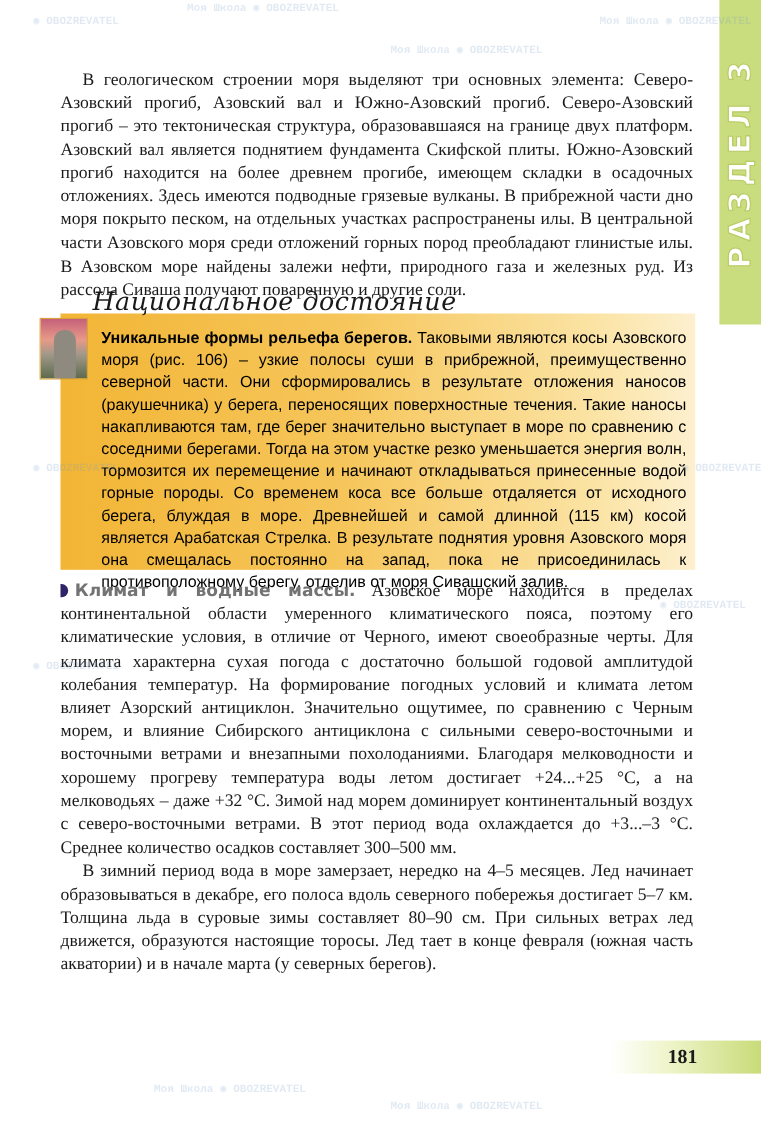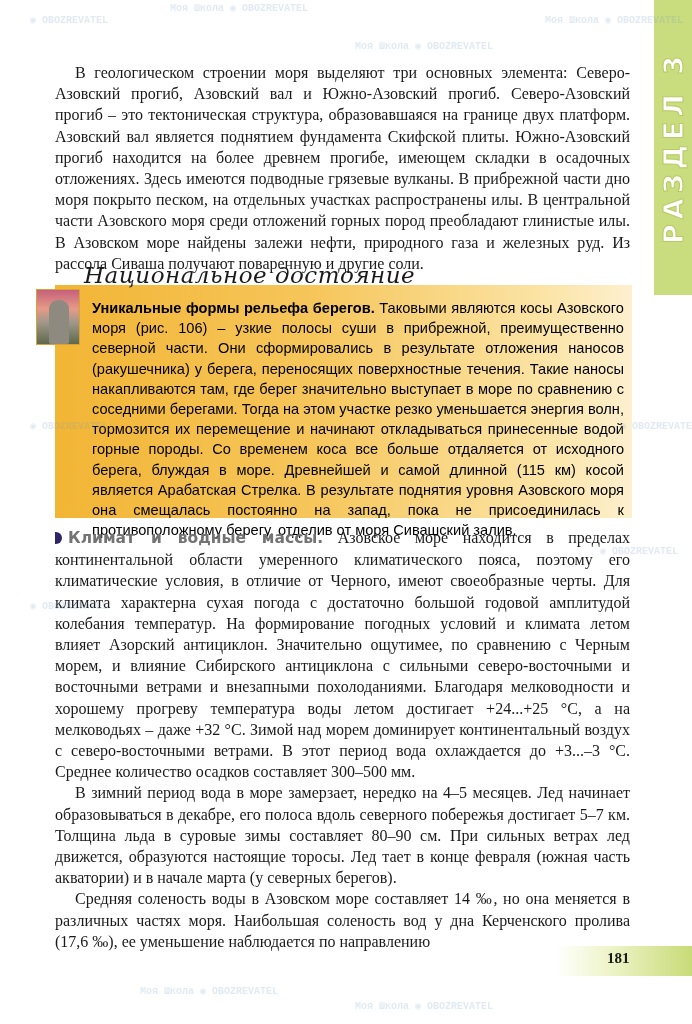--- a/index.html
+++ b/index.html
@@ -82,21 +82,21 @@
       color: #737373;
     }
 
     .page-band {
       position: absolute; left: 555px; top: 946px; width: 137px; height: 30px;
       background: linear-gradient(to right, rgba(255,255,255,0) 0%, #eef4c8 40%, #c8db78 100%);
     }
     .page-number {
       position: absolute; left: 607px; top: 950px;
       font-family: "Liberation Serif", "DejaVu Serif", serif;
-      font-weight: bold; font-size: 15px; color: #1a1a1a;
+      font-weight: bold; font-size: 18px; color: #1a1a1a;
     }
 
     .wm {
       position: absolute;
       font-family: Liberation Mono, monospace;
       font-size: 10px; font-weight: bold;
       color: rgba(120,160,200,0.22);
       pointer-events: none;
       white-space: nowrap;
     }
@@ -115,21 +115,20 @@
 <div class="callout"></div>
 <div class="nat-title">Национальное достояние</div>
 <div class="callout-photo">
   <div class="stone"></div>
 </div>
 <div class="callout-text"><b>Уникальные формы рельефа берегов.</b><span> Таковыми являются косы Азовского моря (рис. 106) – узкие полосы суши в прибрежной, преимущественно северной части. Они сформировались в результате отложения наносов (ракушечника) у берега, переносящих поверхностные течения. Такие наносы накапливаются там, где берег значительно выступает в море по сравнению с соседними берегами. Тогда на этом участке резко уменьшается энергия волн, тормозится их перемещение и начинают откладываться принесенные водой горные породы. Со временем коса все больше отдаляется от исходного берега, блуждая в море. Древнейшей и самой длинной (115 км) косой является Арабатская Стрелка. В результате поднятия уровня Азовского моря она смещалась постоянно на запад, пока не присоединилась к противоположному берегу, отделив от моря Сивашский залив.</span></div>
 
 <div class="climate">
   <p class="body first"><span class="bullet"></span><span class="climate-heading">Климат и водные массы.</span><span> Азовское море находится в пределах континентальной области умеренного климатического пояса, поэтому его климатические условия, в отличие от Черного, имеют своеобразные черты. Для климата характерна сухая погода с достаточно большой годовой амплитудой колебания температур. На формирование погодных условий и климата летом влияет Азорский антициклон. Значительно ощутимее, по сравнению с Черным морем, и влияние Сибирского антициклона с сильными северо-восточными и восточными ветрами и внезапными похолоданиями. Благодаря мелководности и хорошему прогреву температура воды летом достигает +24...+25 °С, а на мелководьях – даже +32 °С. Зимой над морем доминирует континентальный воздух с северо-восточными ветрами. В этот период вода охлаждается до +3...–3 °С. Среднее количество осадков составляет 300–500 мм.</span></p>
   <p class="body">В зимний период вода в море замерзает, нередко на 4–5 месяцев. Лед начинает образовываться в декабре, его полоса вдоль северного побережья достигает 5–7 км. Толщина льда в суровые зимы составляет 80–90 см. При сильных ветрах лед движется, образуются настоящие торосы. Лед тает в конце февраля (южная часть акватории) и в начале марта (у северных берегов).</p>
-  <p class="body">Средняя соленость воды в Азовском море составляет 14 ‰, но она меняется в различных частях моря. Наибольшая соленость вод у дна Керченского пролива (17,6 ‰), ее уменьшение наблюдается по направлению</p>
 </div>
 
 <div class="page-band"></div>
 <div class="page-number">181</div>
 
 <div class="wm" style="left:170px;top:2px;"><span>Моя Школа</span> ◉ <span>OBOZREVATEL</span></div>
 <div class="wm" style="left:30px;top:14px;">◉ <span>OBOZREVATEL</span></div>
 <div class="wm" style="left:545px;top:14px;"><span>Моя Школа</span> ◉ <span>OBOZREVATEL</span></div>
 <div class="wm" style="left:355px;top:40px;"><span>Моя Школа</span> ◉ <span>OBOZREVATEL</span></div>
 <div class="wm" style="left:30px;top:420px;">◉ <span>OBOZREVATEL</span></div>

